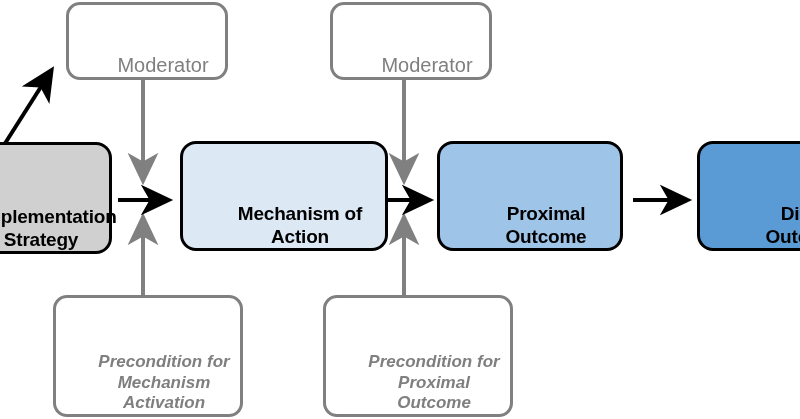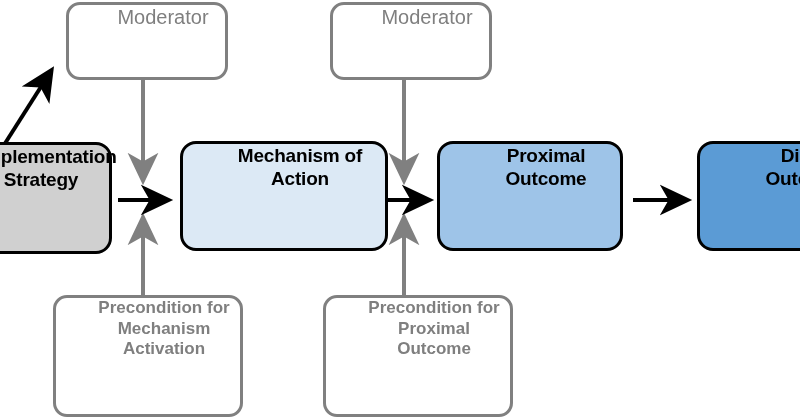--- a/index.html
+++ b/index.html
@@ -15,21 +15,21 @@
     background: #ffffff;
     overflow: hidden;
     font-family: "Liberation Sans", sans-serif;
   }
 
   
   .node {
     position: absolute;
     box-sizing: border-box;
     display: flex;
-    align-items: flex-start;
+    align-items: flex-end;
     justify-content: center;
     text-align: center;
     line-height: 1.22;
     padding-left: 32px;
   }
   .node .label {
     display: block;
     width: 100%;
     white-space: pre-line;
     padding: 0 6px;
@@ -53,20 +53,21 @@
     border-radius: 14px;
     color: #7f7f7f;
   }
   .node.aux.moderator {
     font-weight: normal;
     font-size: 20px;
   }
   .node.aux.precondition {
     font-weight: bold;
     font-size: 17px;
+    font-style: italic;
   }
 
   
   .arrow {
     position: absolute;
     pointer-events: none;
   }
   .arrow svg { display: block; overflow: visible; }
 </style>
 </head>

